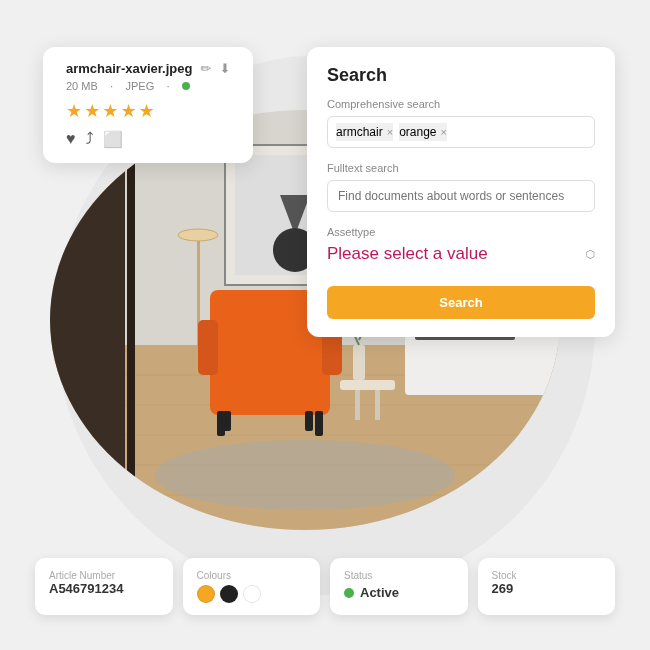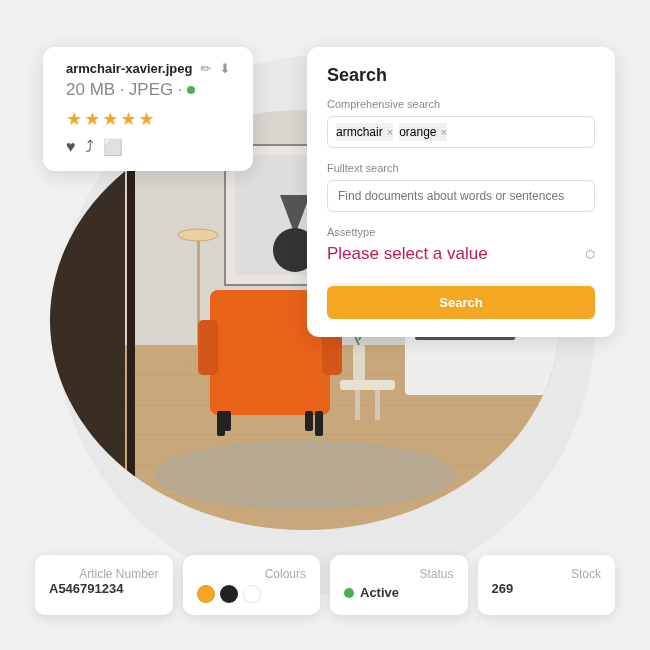--- a/index.html
+++ b/index.html
@@ -67,25 +67,25 @@
       color: #222;
     }
 
     .file-icon {
       cursor: pointer;
       color: #999;
       font-size: 13px;
     }
 
     .file-meta {
-      font-size: 17px;
+      font-size: 11px;
       color: #888;
       display: flex;
       align-items: center;
-      gap: 4px;
+      gap: 12px;
       margin-bottom: 8px;
     }
 
     .green-dot {
       width: 8px;
       height: 8px;
       background: #4caf50;
       border-radius: 50%;
       display: inline-block;
     }
@@ -241,23 +241,22 @@
 
     .info-card {
       flex: 1;
       background: white;
       border-radius: 10px;
       padding: 12px 14px;
       box-shadow: 0 3px 12px rgba(0,0,0,0.1);
     }
 
     .info-card-label {
-      font-size: 12px;
+      font-size: 10px;
       color: #aaa;
-      text-align: right;
     }
 
     .info-card-value {
       font-size: 13px;
       font-weight: 600;
       color: #333;
     }
 
     .colour-dots {
       display: flex;

